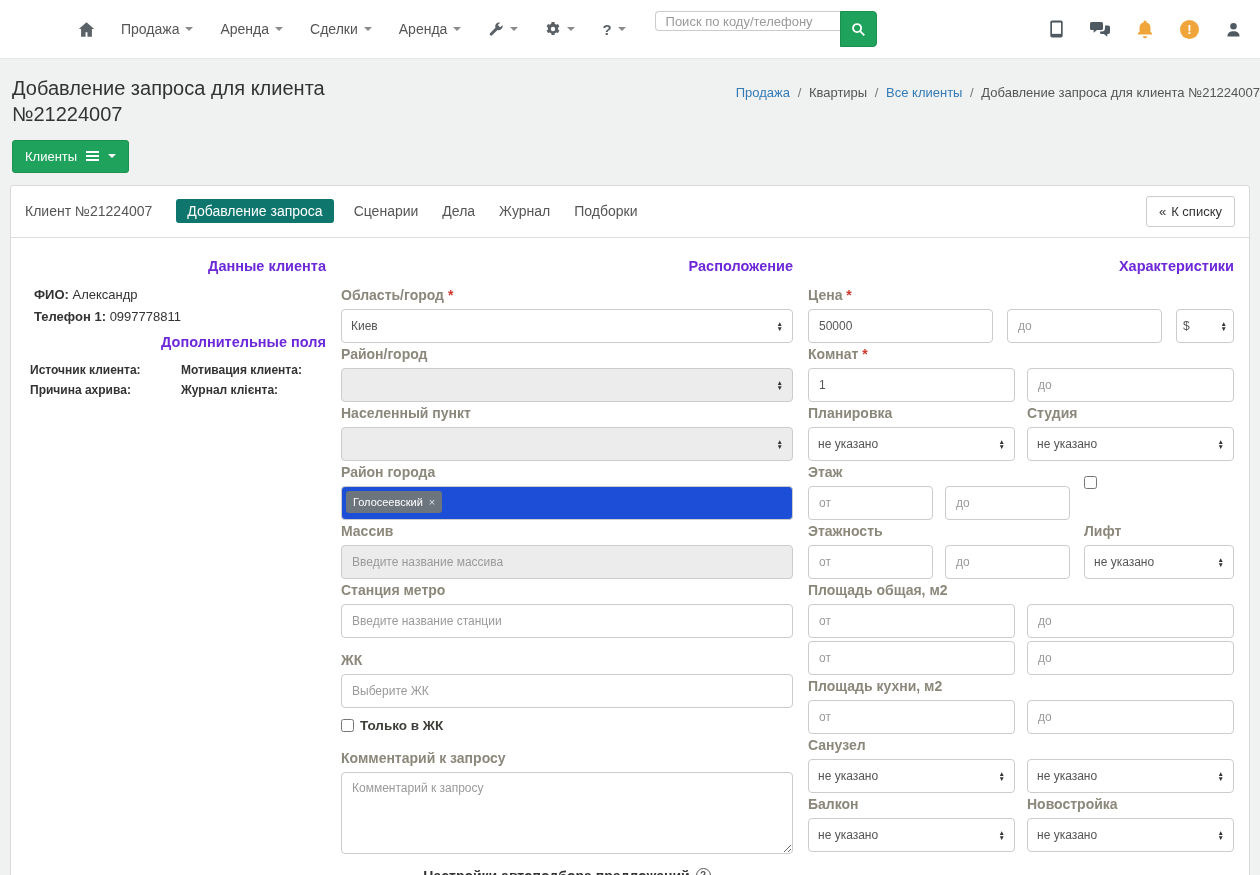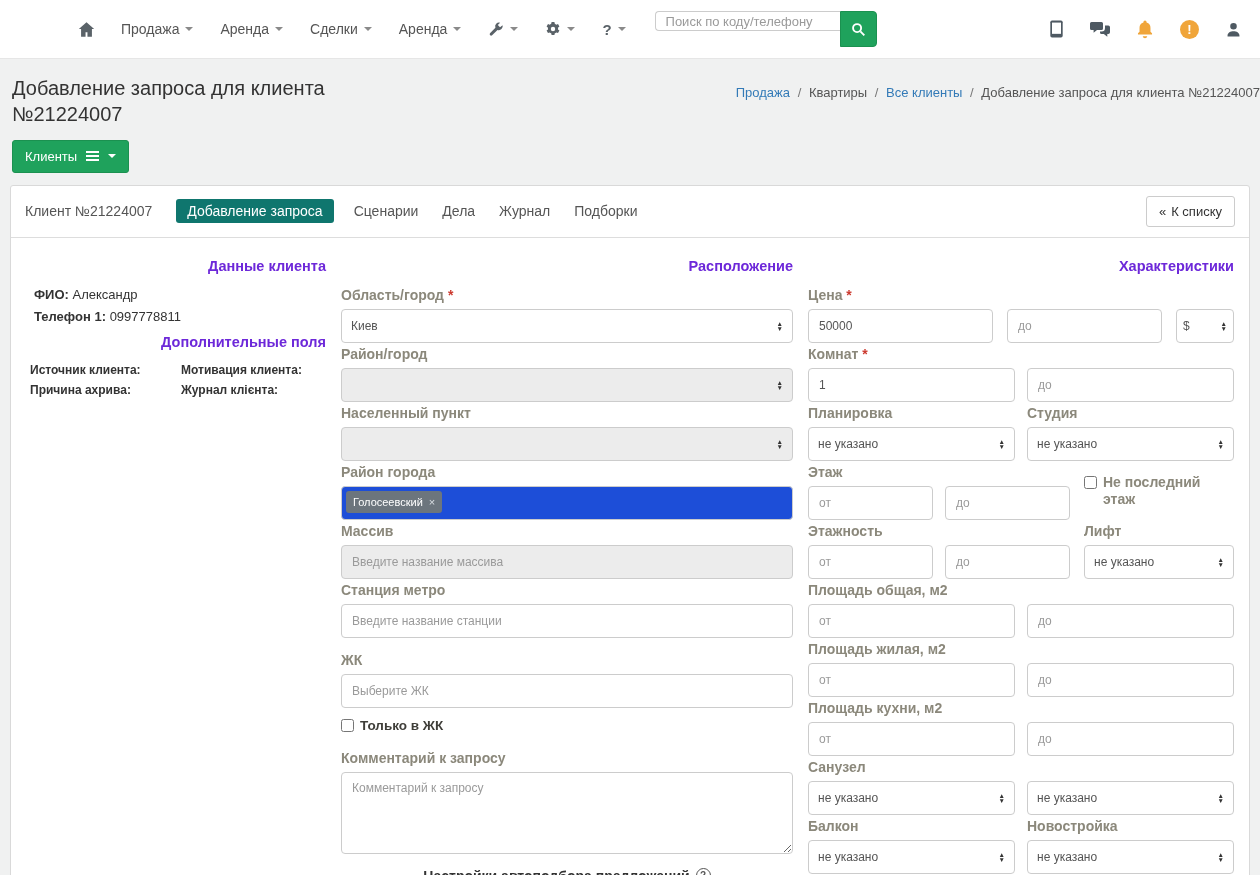--- a/index.html
+++ b/index.html
@@ -405,21 +405,20 @@
         <div class="floor-left">
           <span class="form-label">Этаж</span>
           <div class="row2">
             <input class="text" type="text" placeholder="от" style="">
             <input class="text" type="text" placeholder="до" style="">
           </div>
         </div>
         <div class="floor-side mt10">
           <label class="check">
             <input type="checkbox" style="">
-            <span class="lbl soft">Не последний этаж</span>
           </label>
         </div>
       </div>
 
       <div class="floor-row">
         <div class="floor-left">
           <span class="form-label">Этажность</span>
           <div class="row2">
             <input class="text" type="text" placeholder="от" style="">
             <input class="text" type="text" placeholder="до" style="">
@@ -436,21 +435,20 @@
 
       <div class="form-group">
         <span class="form-label">Площадь общая, м2</span>
         <div class="row2">
           <input class="text" type="text" placeholder="от" style="">
           <input class="text" type="text" placeholder="до" style="">
         </div>
       </div>
 
       <div class="form-group">
-        <span class="form-label">Площадь жилая, м2</span>
         <div class="row2">
           <input class="text" type="text" placeholder="от" style="">
           <input class="text" type="text" placeholder="до" style="">
         </div>
       </div>
 
       <div class="form-group">
         <span class="form-label">Площадь кухни, м2</span>
         <div class="row2">
           <input class="text" type="text" placeholder="от" style="">

